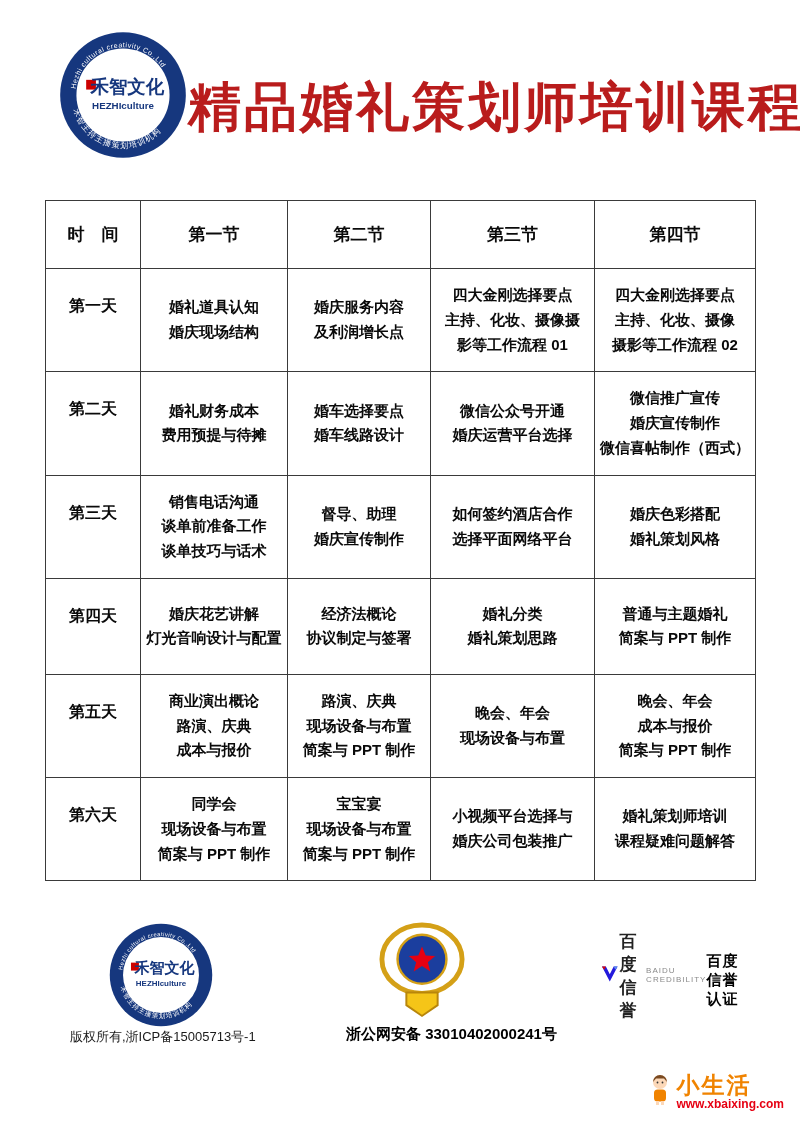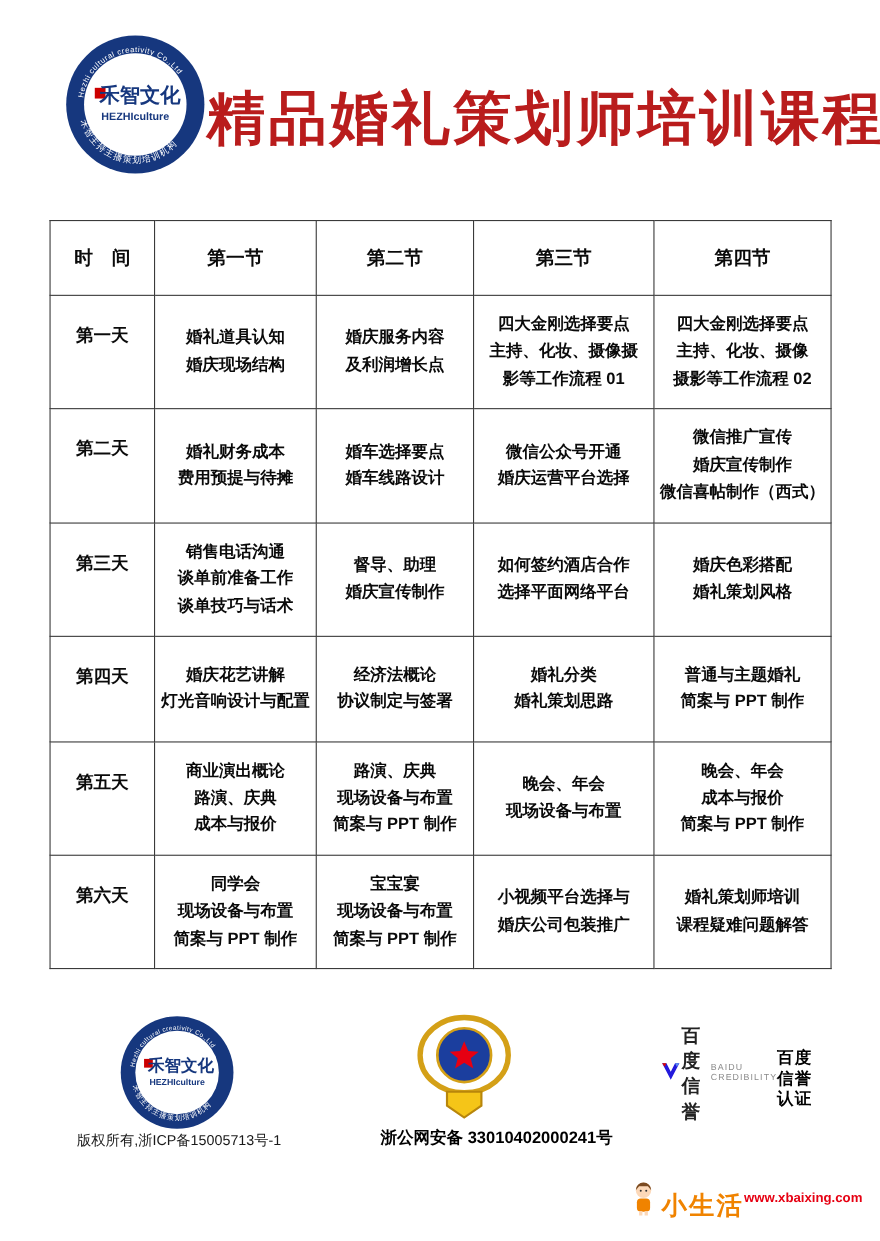--- a/index.html
+++ b/index.html
@@ -52,21 +52,21 @@
     position:absolute;left:70px;top:1028px;font-size:13px;color:#1a1a1a;
   }
   .police-record{
     position:absolute;left:322px;top:1025px;font-size:15px;font-weight:700;color:#000;margin-left:24px;
   }
 
   
   .watermark{
     position:absolute;right:16px;top:1072px;display:flex;align-items:flex-start;gap:4px;
   }
-  .wm-texts{display:flex;flex-direction:row;line-height:1.15;margin-top:11px;}
+  .wm-texts{display:flex;flex-direction:column;line-height:1.15;}
   .wm-name{font-size:23px;font-weight:900;color:#f08300;letter-spacing:2px;
     text-shadow:0 0 2px #fff;}
   .wm-url{font-size:12px;font-weight:700;color:#e60012;}
 </style>
 </head>
 <body>
 
 <div class="page">
 
   <div class="logo-header">

